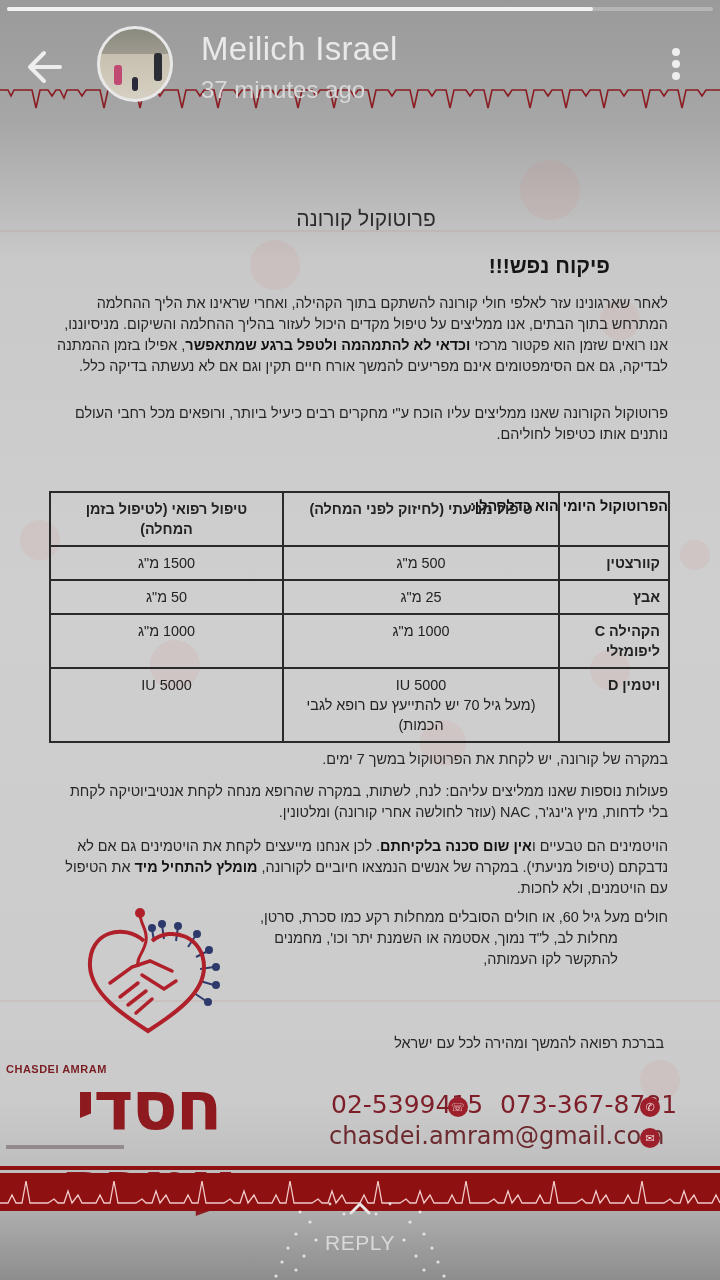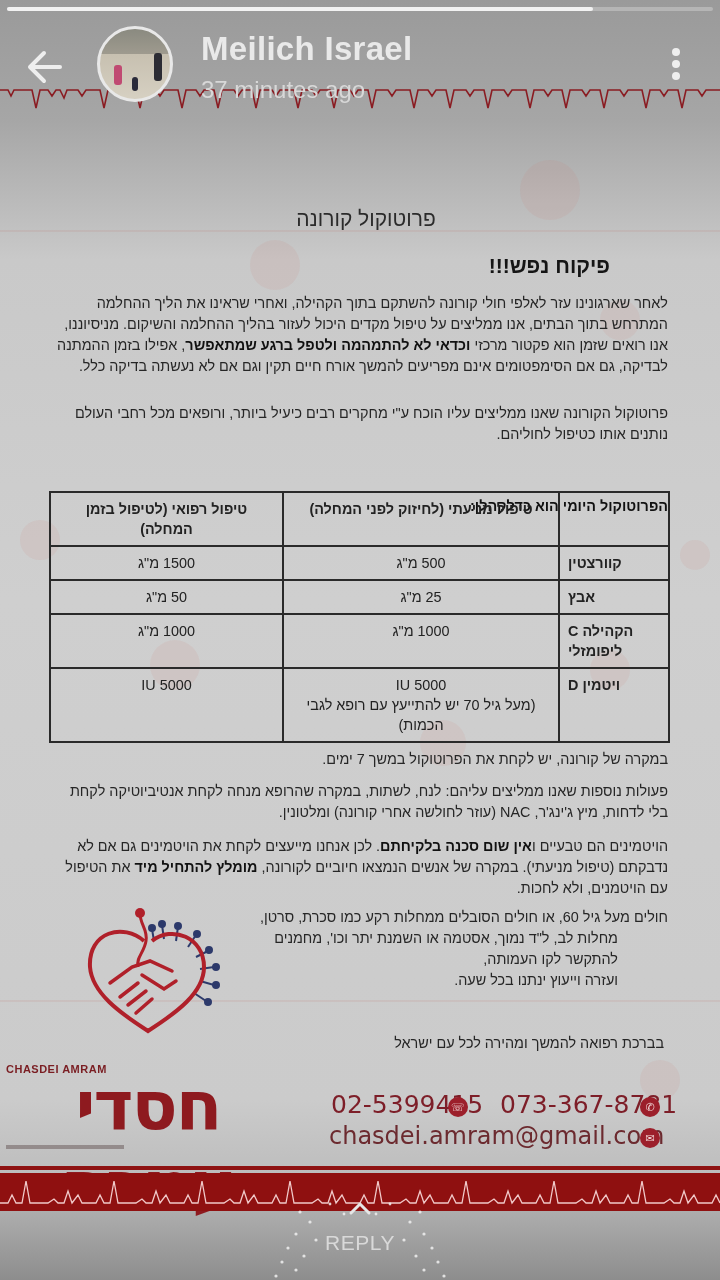--- a/index.html
+++ b/index.html
@@ -12,34 +12,34 @@
   .ecg-top{position:absolute;left:0;top:86px;width:720px;height:36px;}
   
   .progress{position:absolute;left:7px;top:7px;width:706px;height:4px;background:#b5b5b5;border-radius:2px;}
   .progress .fill{position:absolute;left:0;top:0;height:4px;background:#f2f2f2;border-radius:2px;}
   
   .back{position:absolute;left:22px;top:44px;width:46px;height:46px;cursor:pointer;}
   .avatar{position:absolute;left:97px;top:26px;width:76px;height:76px;border-radius:50%;border:3px solid #e8e8e8;overflow:hidden;box-sizing:border-box;background:linear-gradient(#8a8a80 0,#9e9a8e 35%,#c7c0b0 36%,#d6d0c2 100%);}
   .avatar .p1{position:absolute;left:14px;top:36px;width:8px;height:20px;background:#c04a72;border-radius:3px;}
   .avatar .p2{position:absolute;left:32px;top:48px;width:6px;height:14px;background:#2a2a3a;border-radius:3px;}
   .avatar .p3{position:absolute;left:54px;top:24px;width:8px;height:28px;background:#2c2c34;border-radius:3px;}
-  .sender{position:absolute;left:201px;top:30px;font-size:33px;color:#e9e9e9;font-weight:700;letter-spacing:0.3px;}
+  .sender{position:absolute;left:201px;top:30px;font-size:33px;color:#e9e9e9;font-weight:400;letter-spacing:0.3px;}
   .time{position:absolute;left:201px;top:76px;font-size:24px;color:#d8d8d8;}
   .menu{position:absolute;left:666px;top:48px;width:20px;height:40px;cursor:pointer;}
   .menu span{display:block;width:8px;height:8px;border-radius:50%;background:#eee;margin:0 auto 4px;}
   
   .doc{position:absolute;left:0;top:0;width:720px;direction:rtl;color:#222;}
   .t{position:absolute;right:0;left:12px;}
   .title{top:207px;text-align:center;font-size:21px;color:#2b2b2b;direction:rtl;}
   .pikuach{position:absolute;top:254px;right:110px;font-size:21px;font-weight:bold;color:#151515;}
   .para{position:absolute;right:52px;width:620px;font-size:14.4px;line-height:21px;text-align:right;color:#262626;}
   .para b{font-weight:bold;color:#111;}
   table.prot{position:absolute;left:49px;top:491px;width:621px;border-collapse:collapse;direction:rtl;font-size:14.4px;color:#222;}
   table.prot td{border:2px solid #2a2a2a;text-align:center;vertical-align:top;padding:6px 8px;line-height:20px;}
-  table.prot td.name{text-align:left;font-weight:bold;}
+  table.prot td.name{text-align:right;font-weight:bold;}
   
   .logo{position:absolute;left:80px;top:905px;width:150px;height:130px;}
   .brand-en{position:absolute;left:6px;top:1063px;font-size:11px;font-weight:bold;color:#7a1d22;letter-spacing:0.5px;}
   .brand-he{position:absolute;left:4px;top:1066px;width:288px;text-align:center;font-size:68px;font-weight:bold;color:#8e1a1f;direction:rtl;font-family:"DejaVu Sans","Liberation Sans",sans-serif;letter-spacing:-2px;line-height:80px;}
   .tagline{position:absolute;left:130px;top:1138px;font-size:15px;font-weight:bold;color:#3a1a1a;direction:rtl;margin-top:48px;}
   .tagline-small{position:absolute;left:6px;top:1142px;width:118px;height:9px;border-top:1px solid rgba(60,30,30,0.0);font-size:8px;color:#553;overflow:hidden;white-space:nowrap;}
   .contact{position:absolute;font-family:"DejaVu Sans","Liberation Sans",sans-serif;color:#7d1e28;}
   .phone1{left:331px;top:1090px;font-size:25px;}
   .phone2{left:500px;top:1090px;font-size:25px;}
   .email{left:329px;top:1122px;font-size:24px;color:#6c2a2f;}
@@ -139,21 +139,20 @@
 
     <div class="para" style="top:749px;">במקרה של קורונה, יש לקחת את הפרוטוקול במשך 7 ימים.</div>
     <div class="para" style="top:781px;">פעולות נוספות שאנו ממליצים עליהם: לנח, לשתות, במקרה שהרופא מנחה לקחת אנטיביוטיקה לקחת בלי לדחות, מיץ ג'ינג'ר, NAC (עוזר לחולשה אחרי קורונה) ומלטונין.</div>
 
     <div class="para" style="top:836px;"><span>הויטמינים הם טבעיים ו</span><b>אין שום סכנה בלקיחתם</b><span>. לכן אנחנו מייעצים לקחת את הויטמינים גם אם לא נדבקתם (טיפול מניעתי). במקרה של אנשים הנמצאו חיוביים לקורונה, </span><b>מומלץ להתחיל מיד</b><span> את הטיפול עם הויטמנים, ולא לחכות.</span></div>
 
     <div style="position:absolute;right:52px;top:907px;width:420px;font-size:14.4px;line-height:21px;color:#262626;text-align:right;">
       <div>חולים מעל גיל 60, או חולים הסובלים ממחלות רקע כמו סכרת, סרטן,</div>
       <div style="margin-right:50px;">מחלות לב, ל"ד נמוך, אסטמה או השמנת יתר וכו', מחמנים</div>
       <div style="margin-right:50px;">להתקשר לקו העמותה,</div>
-      <div style="margin-right:50px;">ועזרה וייעוץ ינתנו בכל שעה.</div>
     </div>
 
     <div class="para" style="top:1033px;right:56px;">בברכת רפואה להמשך ומהירה לכל עם ישראל</div>
   </div>
 
   <svg class="logo" viewBox="0 0 150 130">
     <g stroke="#2d3a6b" stroke-width="2" fill="#2d3a6b">
       <line x1="84" y1="34" x2="82" y2="20"></line>
         <circle cx="82" cy="19" r="3"></circle>
       <line x1="96" y1="36" x2="98" y2="22"></line>

